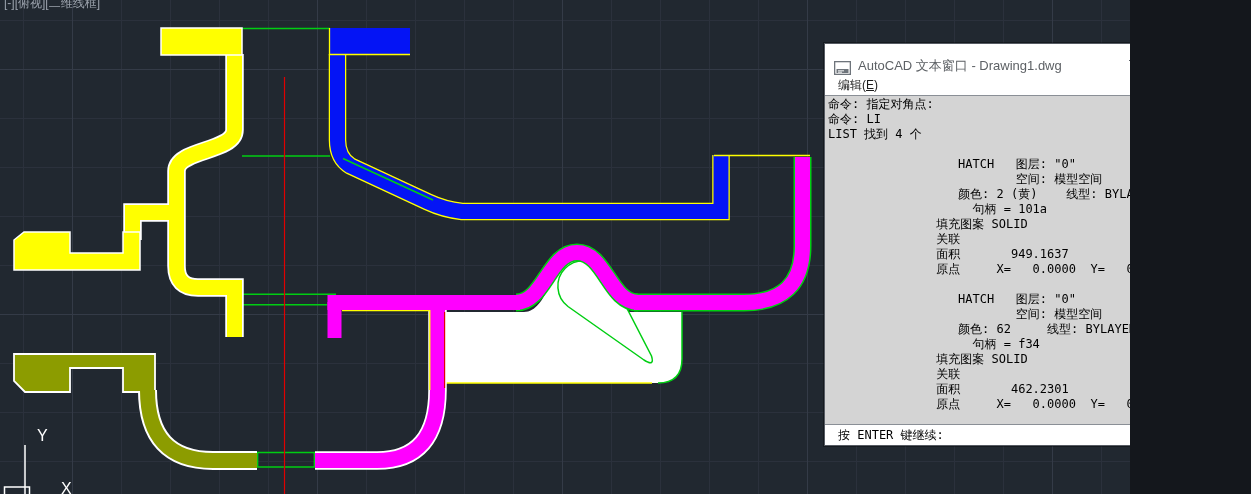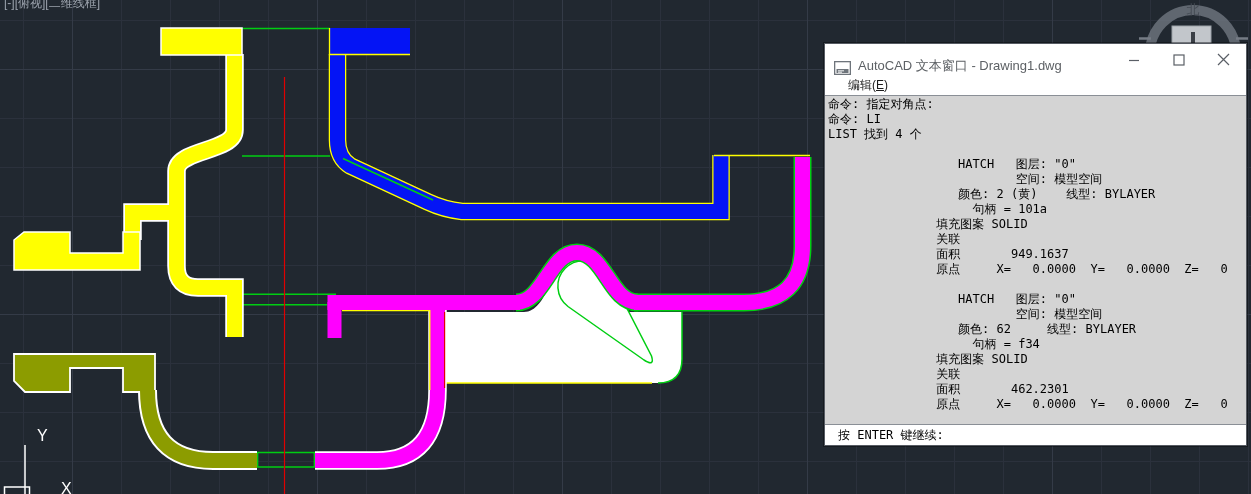--- a/index.html
+++ b/index.html
@@ -1,16 +1,16 @@
 <!DOCTYPE html>
 <html style="--c-bg: #212830; --c-grid: #2b313c; --c-grid_major: #343b47; --c-yellow: #FFFF00; --c-blue: #0414F5; --c-magenta: #FF00FF; --c-olive: #8C9C00; --c-green: #00CE12; --c-red: #E00000; --c-white: #FFFFFF;"><head>
 <meta charset="utf-8">
 <style>
   html,body{margin:0;padding:0;background:#14171c;}
-  #screen{position:relative;width:1251px;height:494px;overflow:hidden;
+  #screen{position:relative;width:1130px;height:494px;overflow:hidden;
           font-family:"Liberation Sans",sans-serif;
           background-color:var(--c-bg,#212830);}
   
   #canvas-grid{position:absolute;inset:0;
     background-image:
       linear-gradient(var(--c-grid_major,#39404d) 1px,transparent 1px),
       linear-gradient(90deg,var(--c-grid_major,#39404d) 1px,transparent 1px),
       linear-gradient(var(--c-grid,#2b313c) 1px,transparent 1px),
       linear-gradient(90deg,var(--c-grid,#2b313c) 1px,transparent 1px);
     background-size:245px 245px,245px 245px,49px 49px,49px 49px;
@@ -20,21 +20,21 @@
   
   #text-window{position:absolute;left:824px;top:43px;width:423px;height:403px;
     background:#ffffff;border:1px solid #565b63;box-sizing:border-box;
     display:flex;flex-direction:column;box-shadow:0 0 0 1px rgba(0,0,0,.35);}
   .titlebar{height:31px;flex:0 0 31px;display:flex;align-items:flex-end;background:#ffffff;}
   .titlebar .win-icon{margin:0 7px 0 9px;flex:0 0 auto;display:block;}
   .titlebar .title{font-size:13px;color:#5d6165;white-space:nowrap;flex:1 1 auto;}
   .win-btns{display:flex;height:100%;flex:0 0 auto;}
   .win-btn{width:45px;height:100%;display:flex;align-items:center;justify-content:center;cursor:default;}
   .menubar{height:20px;flex:0 0 20px;background:#ffffff;display:flex;align-items:center;
-           font-size:12px;color:#1b1b1b;padding-left:19px;}
+           font-size:12px;color:#1b1b1b;padding-left:9px;}
   .menu-item{padding:1px 4px;}
   .menu-item .mnemonic{text-decoration:underline;}
   .console-wrap{flex:1 1 auto;background:#d4d4d4;border:1px solid #8a8f96;border-left:none;border-right:none;
                 overflow:hidden;position:relative;}
   .console-wrap pre{margin:0;padding:1px 3px;font-family:"DejaVu Sans Mono",monospace;
                     font-size:12px;line-height:15px;color:#000;}
   .input-line{flex:0 0 20px;background:#ffffff;display:flex;align-items:center;
               font-family:"DejaVu Sans Mono",monospace;font-size:12px;color:#000;padding-left:13px;}
 </style>
 </head>

